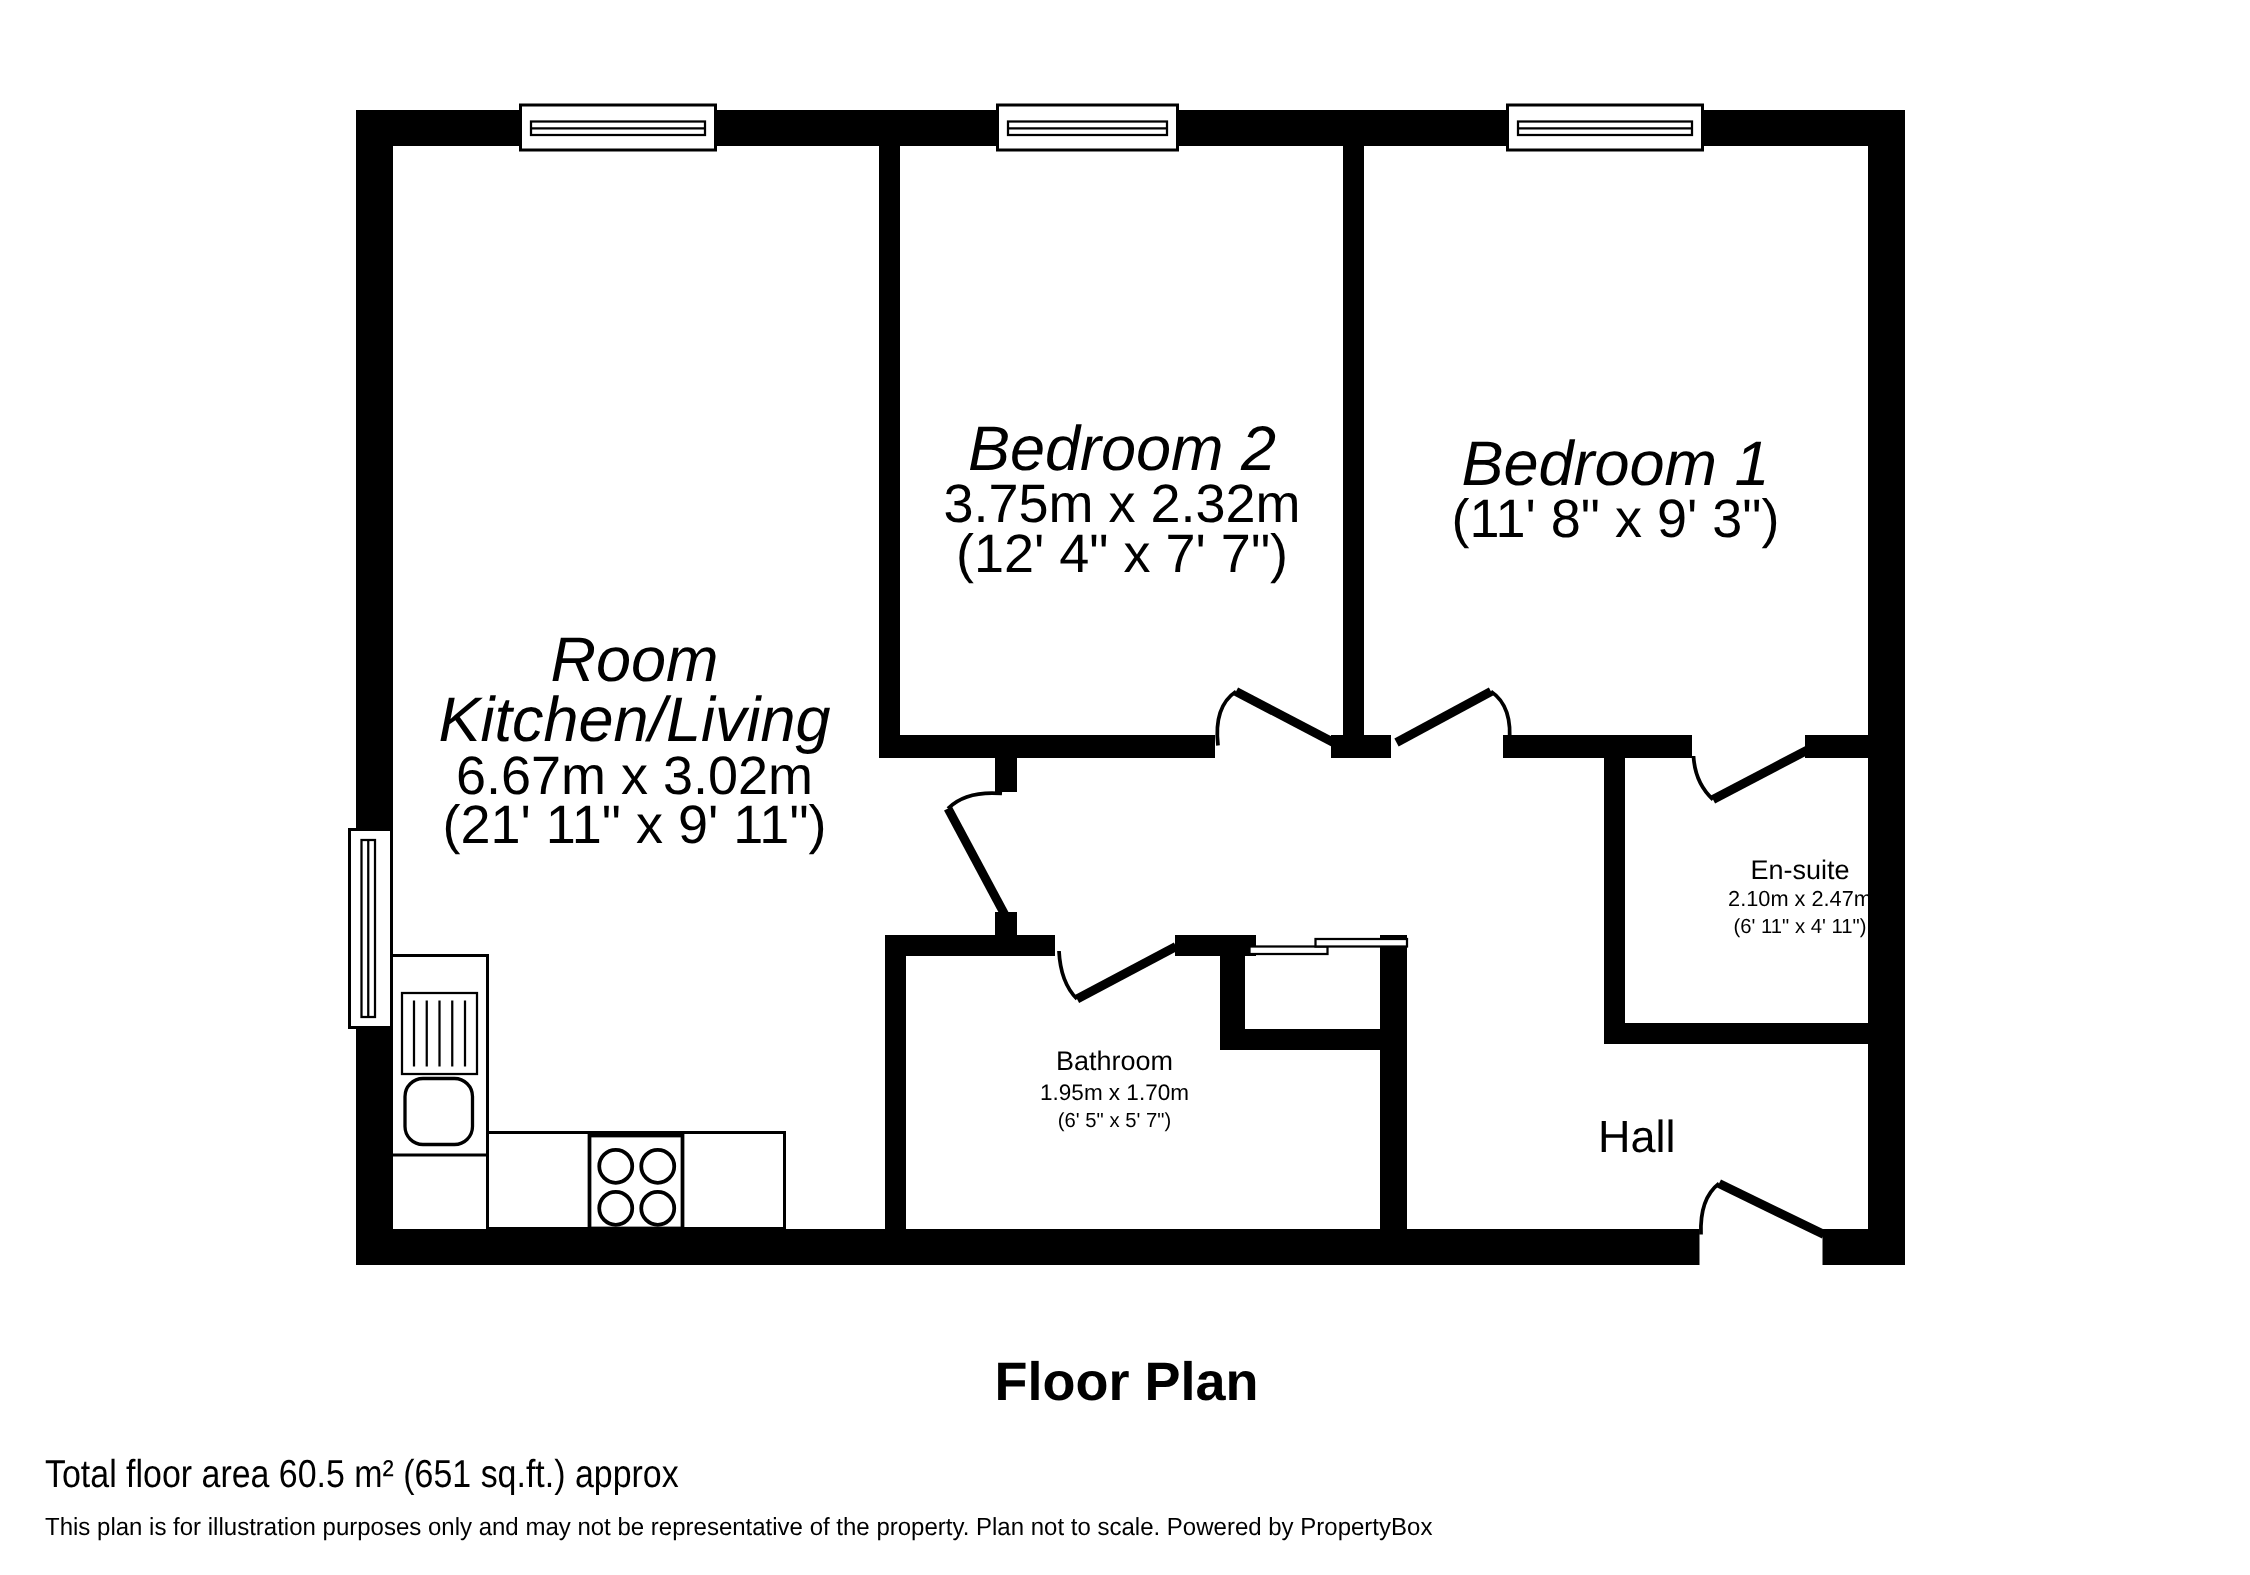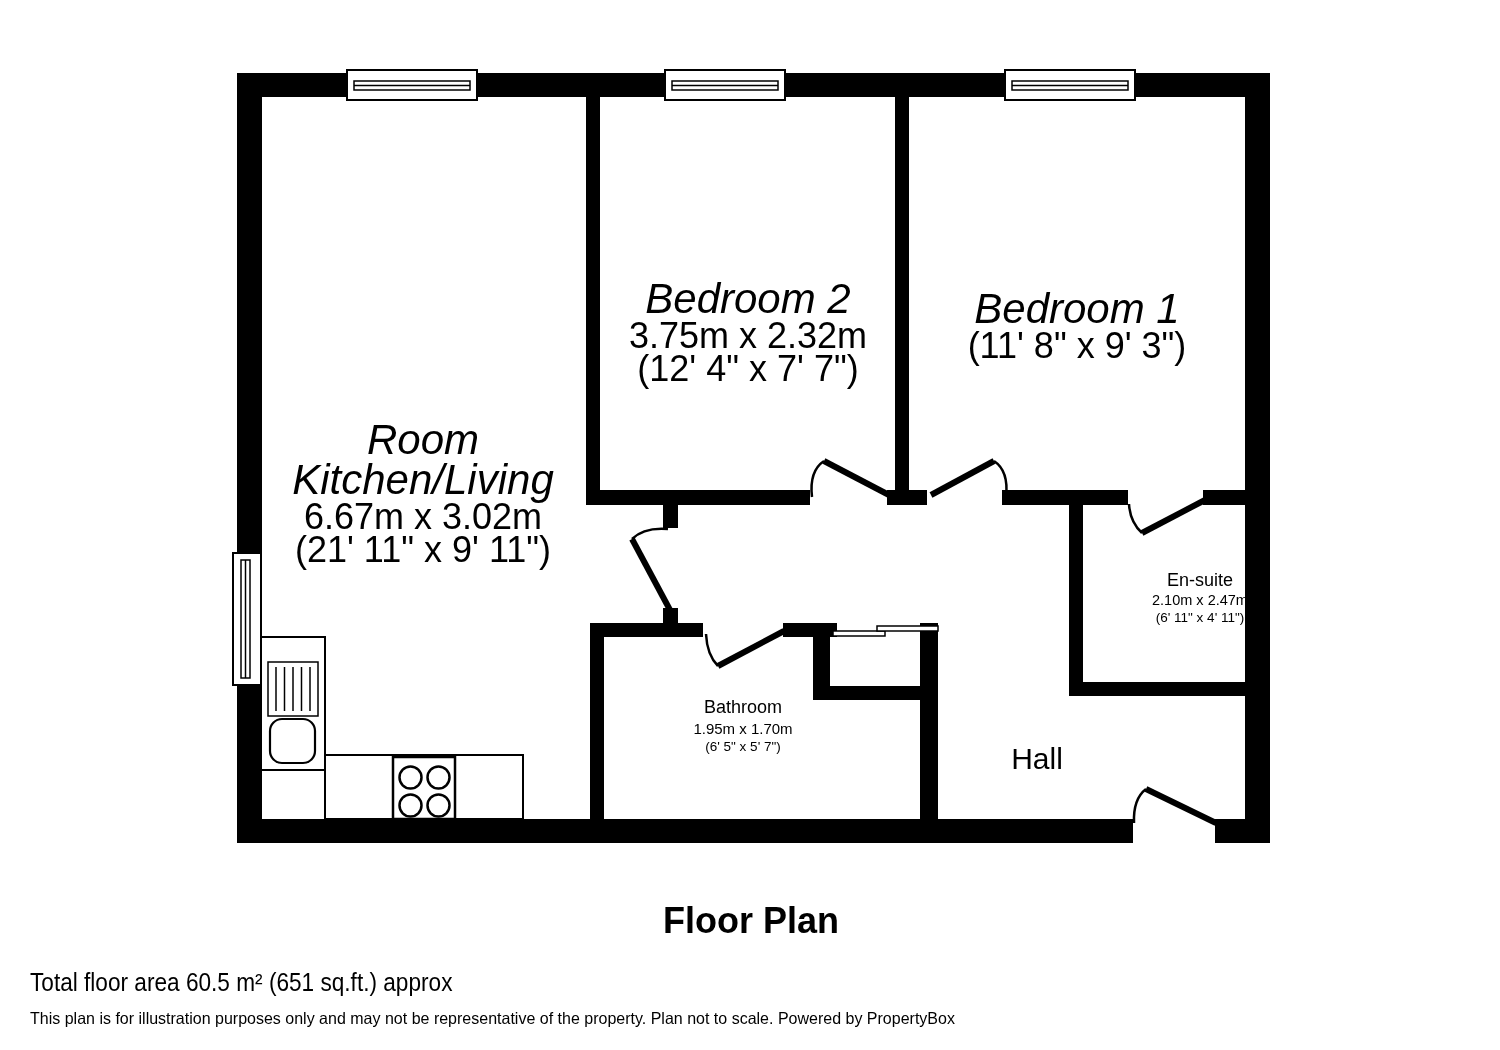--- a/index.html
+++ b/index.html
@@ -172,21 +172,21 @@
     <div class="ens-dim">2.10m x 2.47m</div>
     <div class="ens-dim2">(6' 11" x 4' 11")</div>
   </div>
 
   <div class="label" style="left:615px;top:696px;width:256px;">
     <div class="room-name-sm">Bathroom</div>
     <div class="room-dim-sm">1.95m x 1.70m</div>
     <div class="room-dim-xs">(6' 5" x 5' 7")</div>
   </div>
 
-  <div class="label" style="left:957px;top:742px;width:160px;">
+  <div class="label" style="left:957px;top:742px;width:160px;text-align:right;">
     <div class="hall-name">Hall</div>
   </div>
 
   <div class="label plan-title" style="left:600px;top:901px;width:302px;">Floor Plan</div>
 
   <div class="footer-area">Total floor area 60.5 m² (651 sq.ft.) approx</div>
   <div class="footer-disclaimer">This plan is for illustration purposes only and may not be representative of the property. Plan not to scale. Powered by PropertyBox</div>
 
 </div>
 

